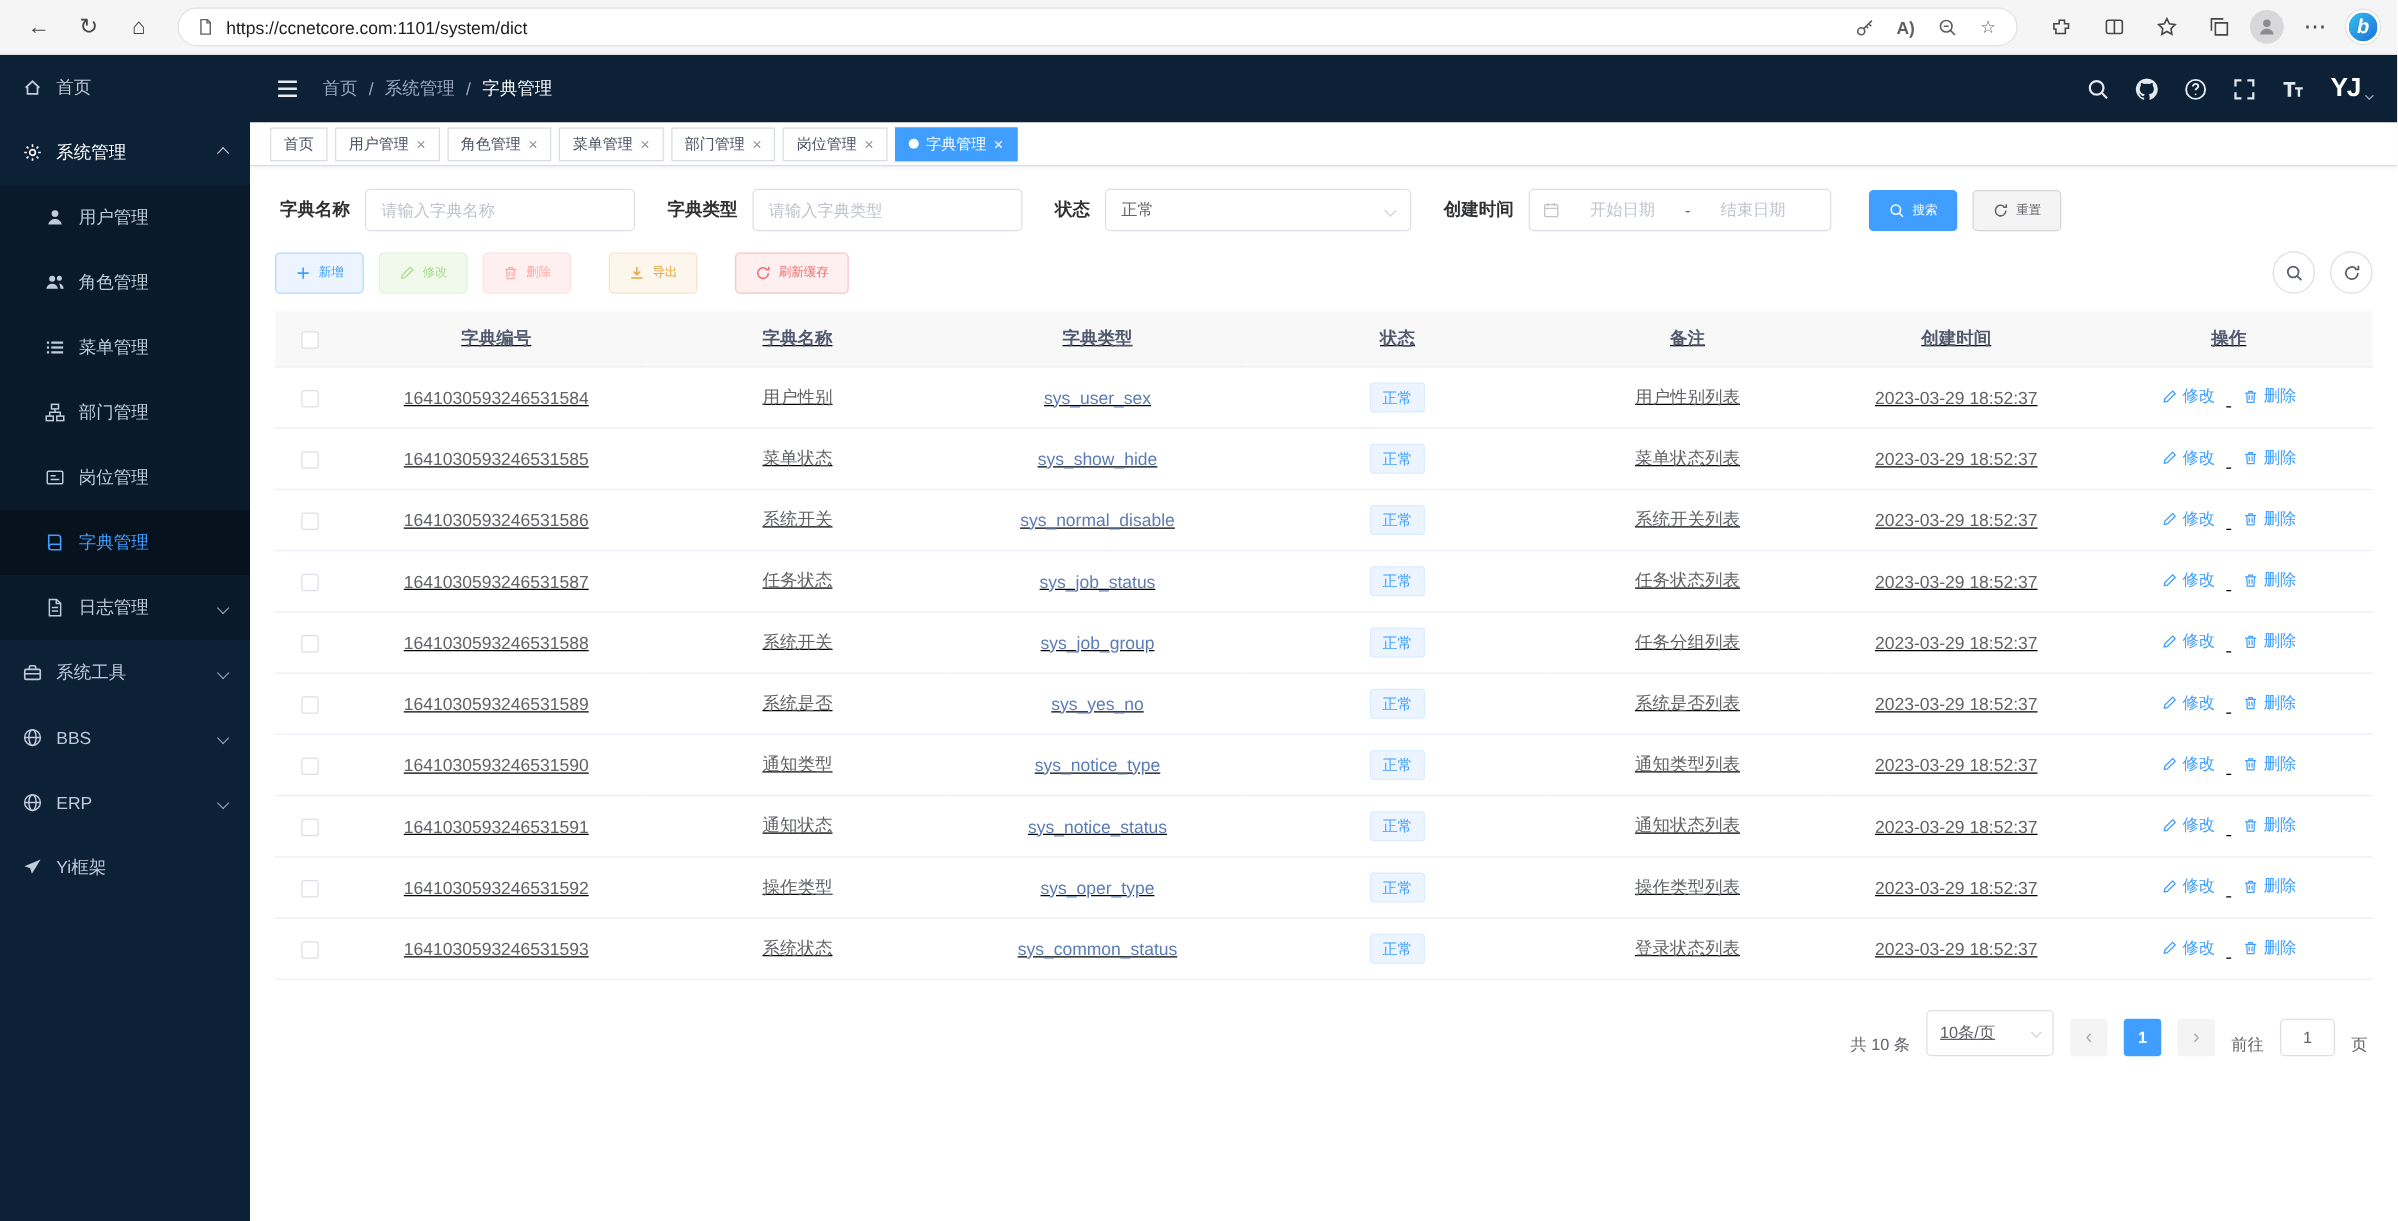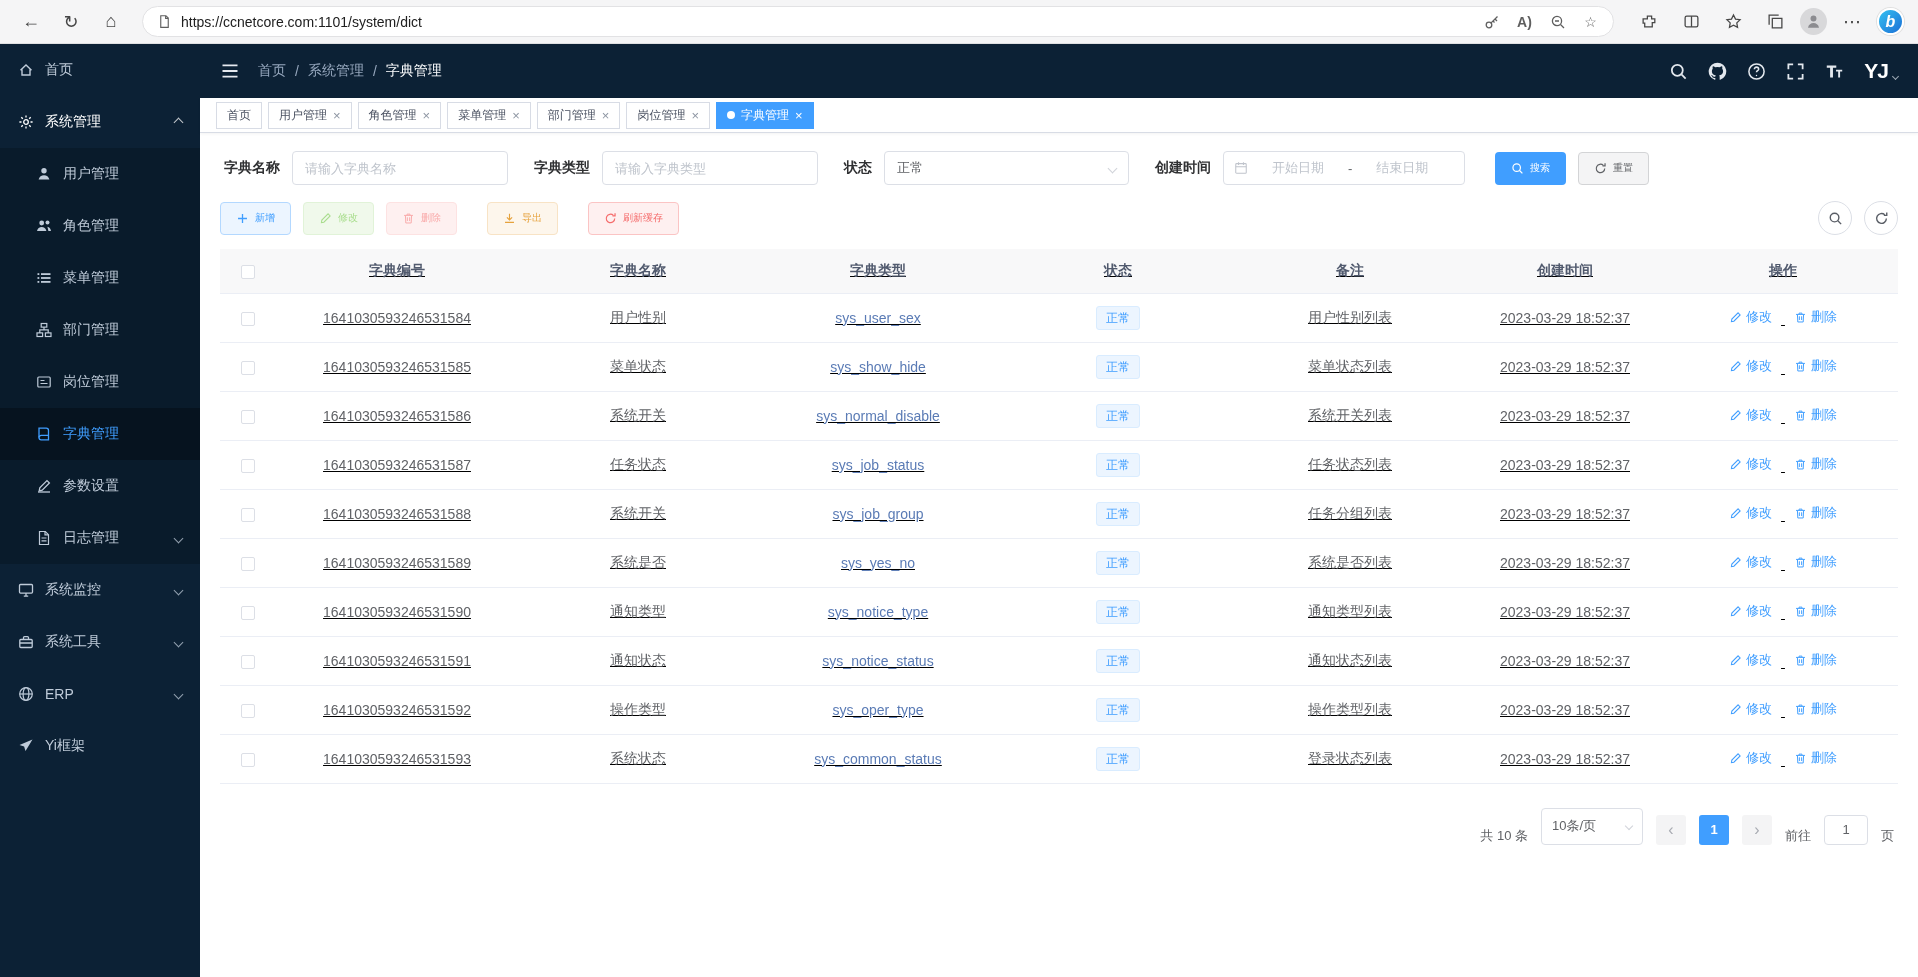--- a/index.html
+++ b/index.html
@@ -118,21 +118,21 @@
   .type-link { color:#5a7bb5; cursor:pointer; }
   .tag { display:inline-block; background:#ecf5ff; border:1px solid #d9ecff; color:#409eff;
     font-size:12px; line-height:1; padding:5px 9px; border-radius:3px; }
   .op-link { color:#409eff; cursor:pointer; display:inline-flex; align-items:center; gap:4px; margin:0 9px; font-size:13px; }
   .op-link .i14 { width:13px; height:13px; display:inline-flex; }
   .op-link .i14 svg { width:100%; height:100%; }
 
   .pagination { display:flex; align-items:flex-end; justify-content:flex-end; gap:13px;
     margin-top:24px; font-size:13px; color:#606266; padding-right:4px; }
   .pg-size { width:102px; height:37px; border:1px solid #dcdfe6; border-radius:4px; background:#fff;
-    display:flex; align-items:center; justify-content:space-between; padding:0 10px; cursor:pointer; }
+    display:flex; align-items:center; justify-content:space-between; padding:0 10px; cursor:pointer;text-decoration:underline; }
   .pg-size .chev { color:#c0c4cc; width:6px; height:6px; }
   .pg-btn { min-width:30px; height:30px; background:#f4f4f5; border-radius:3px; display:flex;
     align-items:center; justify-content:center; color:#a8abb2; font-size:16px; cursor:pointer; }
   .pg-btn.current { background:#409eff; color:#fff; font-size:13px; font-weight:bold; }
   .pg-goto { width:44px; height:30px; border:1px solid #dcdfe6; border-radius:4px; text-align:center;
     font-size:13px; color:#606266; outline:none; font-family:inherit; }
 </style>
 </head>
 <body>
 
@@ -281,56 +281,48 @@
             <span class="nav-ico">
                 <svg viewBox="0 0 16 16" fill="none" stroke="currentColor" stroke-width="1.3">
                   <path d="M3 2.2h7.3a2.2 2.2 0 0 1 2.2 2.2v9.4H5.2A2.2 2.2 0 0 1 3 11.6z"></path>
                   <path d="M3 11.6a2.2 2.2 0 0 1 2.2-2.2h7.3"></path>
                 </svg>
               </span>
             <span>字典管理</span>
           </div>
           <div class="nav-item">
             <span class="nav-ico">
-                <svg viewBox="0 0 16 16" fill="none" stroke="currentColor" stroke-width="1.3">
-                  <path d="M11 2.6l2.4 2.4L6.2 12.2l-3 .6.6-3z"></path>
-                  <path d="M14 14H2"></path>
-                </svg>
-              </span>
-            <span>参数设置</span>
-          </div>
-          <div class="nav-item">
-            <span class="nav-ico">
                 <svg viewBox="0 0 16 16" fill="none" stroke="currentColor" stroke-width="1.2">
                   <path d="M3.5 1.5h5.8l3.2 3.2v9.8H3.5z"></path>
                   <path d="M9 1.8v3h3M5.5 8h5M5.5 10.8h5"></path>
                 </svg>
               </span>
             <span>日志管理</span>
             <span class="chev down"></span>
           </div>
-        </div>
-        <div class="nav-item">
-          <span class="nav-ico">
-              <svg viewBox="0 0 16 16" fill="none" stroke="currentColor" stroke-width="1.3">
-                <rect x="1.5" y="2.5" width="13" height="8.6" rx="1"></rect>
-                <path d="M5.8 14.2h4.4M8 11.1v3.1"></path>
-              </svg>
-            </span>
-          <span>系统监控</span>
-          <span class="chev down"></span>
         </div>
         <div class="nav-item">
           <span class="nav-ico">
               <svg viewBox="0 0 16 16" fill="none" stroke="currentColor" stroke-width="1.3">
                 <rect x="1.8" y="5.5" width="12.4" height="8" rx="1"></rect>
                 <path d="M5.5 5.5V3.6a1 1 0 0 1 1-1h3a1 1 0 0 1 1 1v1.9M1.8 9h12.4"></path>
               </svg>
             </span>
           <span>系统工具</span>
+          <span class="chev down"></span>
+        </div>
+        <div class="nav-item">
+          <span class="nav-ico">
+              <svg viewBox="0 0 16 16" fill="none" stroke="currentColor" stroke-width="1.2">
+                <circle cx="8" cy="8" r="6.3"></circle>
+                <ellipse cx="8" cy="8" rx="2.9" ry="6.3"></ellipse>
+                <path d="M1.7 8h12.6"></path>
+              </svg>
+            </span>
+          <span>BBS</span>
           <span class="chev down"></span>
         </div>
         <div class="nav-item">
           <span class="nav-ico">
               <svg viewBox="0 0 16 16" fill="none" stroke="currentColor" stroke-width="1.2">
                 <circle cx="8" cy="8" r="6.3"></circle>
                 <ellipse cx="8" cy="8" rx="2.9" ry="6.3"></ellipse>
                 <path d="M1.7 8h12.6"></path>
               </svg>
             </span>

